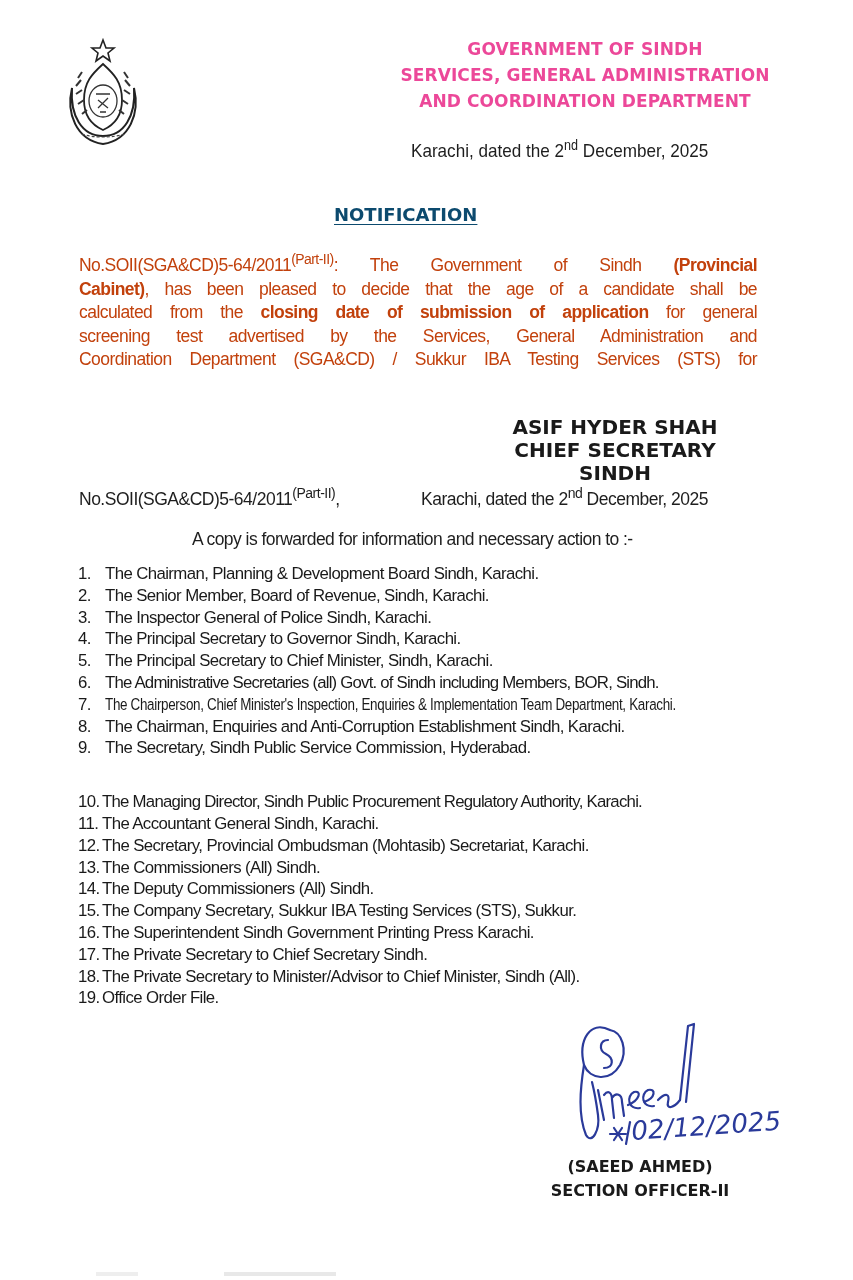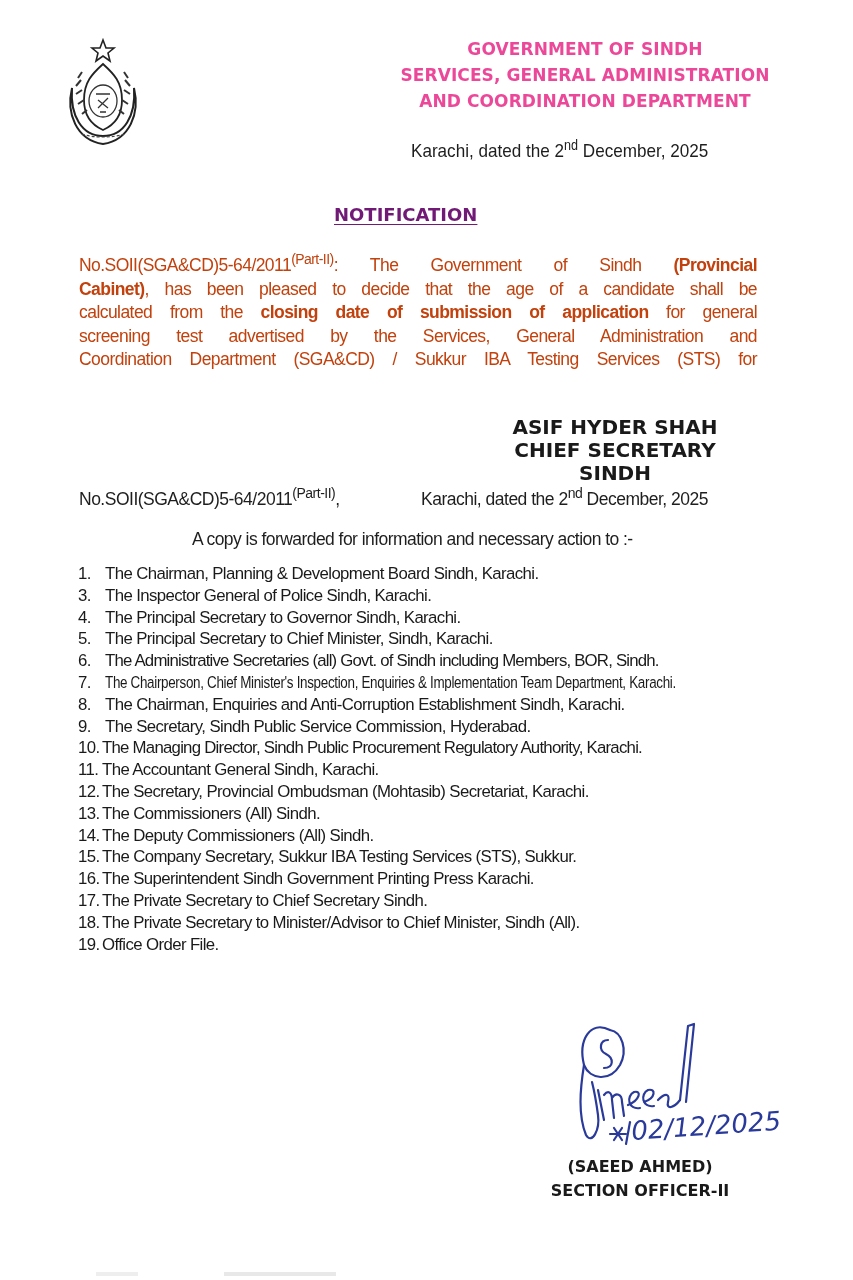--- a/index.html
+++ b/index.html
@@ -13,21 +13,21 @@
   .narrow { transform:scaleX(0.86); }
   sup { font-size:14px; vertical-align:7px; line-height:0; }
   .bold { font-weight:bold; }
   .para { left:79px; width:678px; font-family:"Liberation Sans", sans-serif; font-size:17.5px; line-height:23.5px; color:#c2410c;}
   .para .line { display:block; text-align:justify; text-align-last:justify; white-space:nowrap; letter-spacing:-0.55px; word-spacing:1px;}
   .para .line.last { text-align-last:left; }
   .sig { font-family:"DejaVu Sans", sans-serif; font-weight:bold; font-size:20px; text-align:center; line-height:23px; color:#1a1a1a;}
   ol.list { list-style:none; margin:0; padding:0; }
   ol.list li { height:21.8px; line-height:21.8px; font-size:16.8px; white-space:nowrap; letter-spacing:-0.6px; }
   ol.list li .num { display:inline-block; width:27px; }
-  ol.list li.two .num { width:24px; }
+  ol.list li.two .num { width:24px;margin-top:32px; }
   .cond { display:inline-block; transform:scaleX(0.80); transform-origin:left center; letter-spacing:-0.4px; }
 </style>
 </head>
 <body>
 
 <div class="abs" style="left:62px; top:38px; width:82px; height:112px;">
   <svg width="82" height="112" viewBox="0 0 82 112">
     <polygon points="41,2 44,10 52,10 46,15 48,23 41,18 34,23 36,15 30,10 38,10" fill="none" stroke="#222" stroke-width="1.6"></polygon>
     <path d="M10,50 C4,75 14,102 41,106 C68,102 78,75 72,50 C74,78 62,98 41,98 C20,98 8,78 10,50 Z" fill="none" stroke="#222" stroke-width="2"></path>
     <path d="M41,26 C30,36 22,44 22,62 C22,80 32,88 41,92 C50,88 60,80 60,62 C60,44 52,36 41,26 Z" fill="none" stroke="#222" stroke-width="1.8"></path>
@@ -42,21 +42,21 @@
 <div class="abs hdr" style="left:390px; top:36px; width:390px;">
   <div>GOVERNMENT OF SINDH</div>
   <div>SERVICES, GENERAL ADMINISTRATION</div>
   <div>AND COORDINATION DEPARTMENT</div>
 </div>
 
 <div class="abs t narrow" style="left:411px; top:140px; font-size:19px; transform:scaleX(0.9);">
   <span>Karachi, dated the 2</span><sup>nd</sup><span> December, 2025</span>
 </div>
 
-<div class="abs" style="left:334px; top:204px; font-family:'DejaVu Sans', sans-serif; font-weight:bold; font-size:18px; text-decoration:underline; text-underline-offset:3px; color:#701a75;">NOTIFICATION</div>
+<div class="abs" style="left:334px; top:204px; font-family:'DejaVu Sans', sans-serif; font-weight:bold; font-size:18px; text-decoration:underline; text-underline-offset:3px; color:#0c4a6e;">NOTIFICATION</div>
 
 <div class="abs para" style="top:254px;">
   <span class="line"><span>No.SOII(SGA&amp;CD)5-64/2011</span><sup>(Part-II)</sup><span>: The Government of Sindh </span><span class="bold">(Provincial</span></span>
   <span class="line"><span class="bold">Cabinet)</span><span>, has been pleased to decide that the age of a candidate shall be</span></span>
   <span class="line"><span>calculated from the </span><span class="bold">closing date of submission of application</span><span> for general</span></span>
   <span class="line"><span>screening test advertised by the Services, General Administration and</span></span>
   <span class="line"><span>Coordination Department (SGA&amp;CD) / Sukkur IBA Testing Services (STS) for</span></span>
 </div>
 
 <div class="abs sig" style="left:480px; top:416px; width:270px;">
@@ -68,20 +68,21 @@
   <span>No.SOII(SGA&amp;CD)5-64/2011</span><sup>(Part-II)</sup><span>,</span>
 </div>
 <div class="abs t" style="left:421px; top:489px; font-size:17.5px; letter-spacing:-0.5px;">
   <span>Karachi, dated the 2</span><sup>nd</sup><span> December, 2025</span>
 </div>
 
 <div class="abs t" style="left:192px; top:529px; font-size:17.5px; letter-spacing:-0.55px;">A copy is forwarded for information and necessary action to :-</div>
 
 <ol class="abs list" style="left:78px; top:563px; width:700px;">
   <li><span class="num">1.</span><span>The Chairman, Planning &amp; Development Board Sindh, Karachi.</span></li>
+  <li><span class="num">2.</span><span>The Senior Member, Board of Revenue, Sindh, Karachi.</span></li>
   <li><span class="num">3.</span><span>The Inspector General of Police Sindh, Karachi.</span></li>
   <li><span class="num">4.</span><span>The Principal Secretary to Governor Sindh, Karachi.</span></li>
   <li><span class="num">5.</span><span>The Principal Secretary to Chief Minister, Sindh, Karachi.</span></li>
   <li><span class="num">6.</span><span style="letter-spacing:-0.8px;">The Administrative Secretaries (all) Govt. of Sindh including Members, BOR, Sindh.</span></li>
   <li><span class="num">7.</span><span class="cond">The Chairperson, Chief Minister's Inspection, Enquiries &amp; Implementation Team Department, Karachi.</span></li>
   <li><span class="num">8.</span><span>The Chairman, Enquiries and Anti-Corruption Establishment Sindh, Karachi.</span></li>
   <li><span class="num">9.</span><span>The Secretary, Sindh Public Service Commission, Hyderabad.</span></li>
   <li class="two"><span class="num">10.</span><span style="letter-spacing:-0.75px;">The Managing Director, Sindh Public Procurement Regulatory Authority, Karachi.</span></li>
   <li class="two"><span class="num">11.</span><span>The Accountant General Sindh, Karachi.</span></li>
   <li class="two"><span class="num">12.</span><span>The Secretary, Provincial Ombudsman (Mohtasib) Secretariat, Karachi.</span></li>

